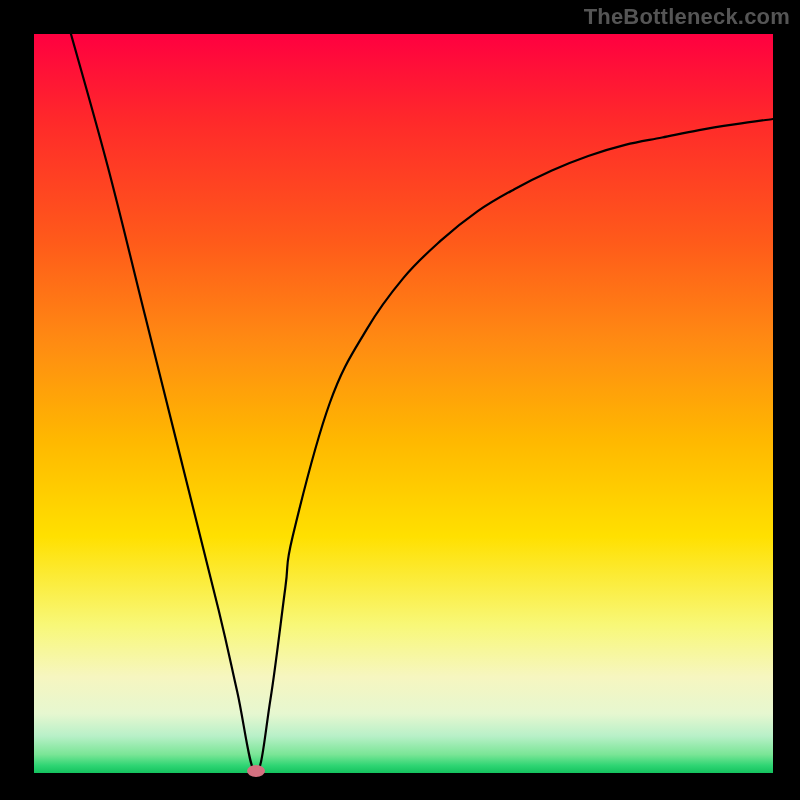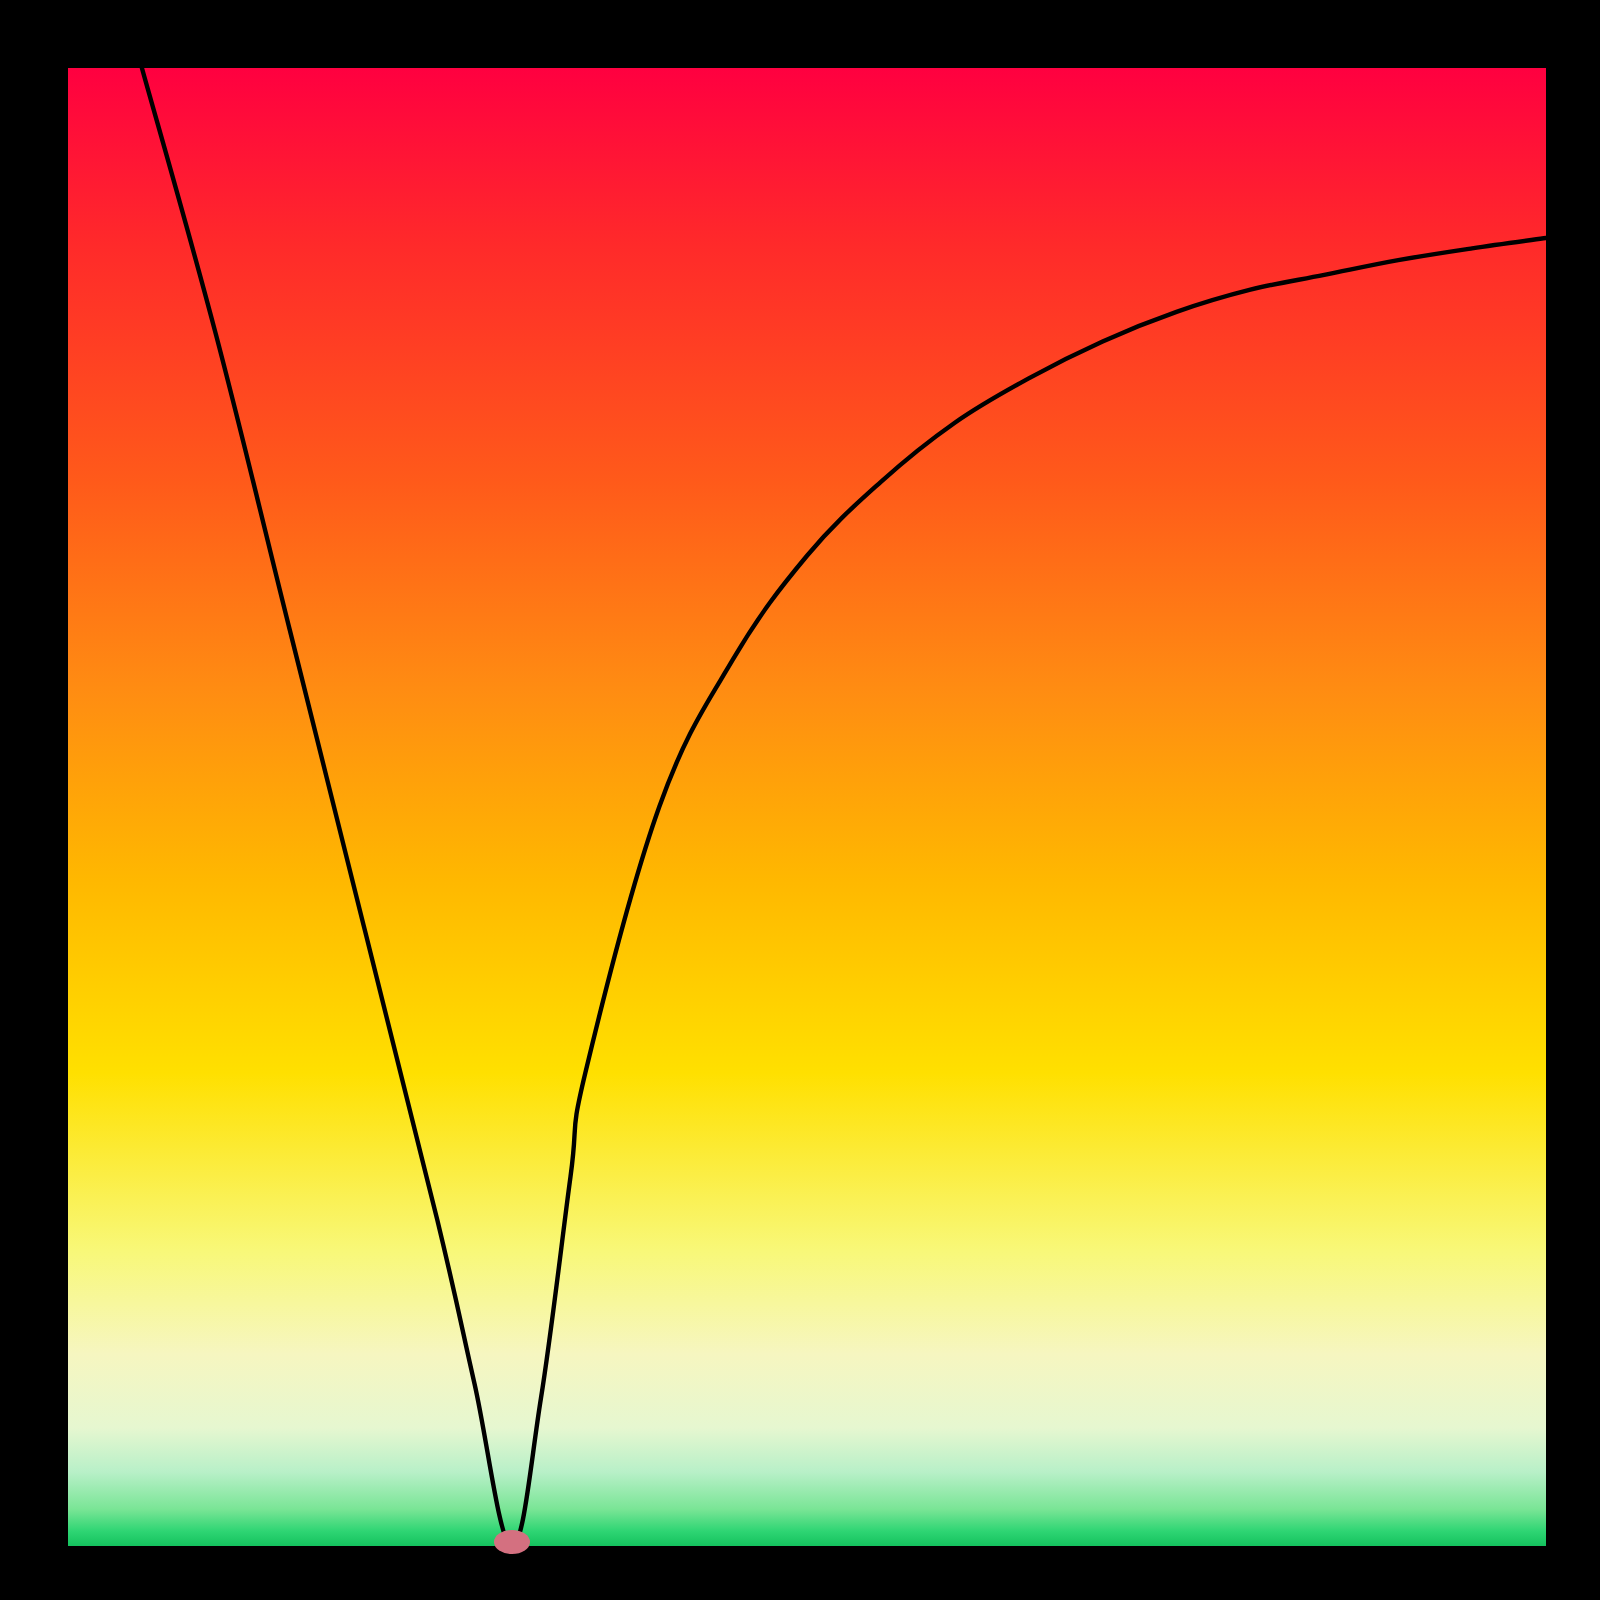--- a/index.html
+++ b/index.html
@@ -62,20 +62,21 @@
     height: 12px;
     background: #d47080;
     border-radius: 50% / 50%;
     transform: translate(-50%, -50%);
   }
 </style>
 </head>
 <body>
 
 <div class="frame">
+  <div class="watermark">TheBottleneck.com</div>
   <div class="plot-bg"></div>
 
   <svg class="plot-svg" viewBox="0 0 739 739" preserveAspectRatio="none">
     <path id="curve-path" fill="none" stroke="#000" stroke-width="2.2" stroke-linejoin="round" stroke-linecap="round" d="M 36.95 0.00 C 43.60 23.94, 60.60 82.47, 73.90 133.02 C 87.20 183.57, 97.55 227.61, 110.85 280.82 C 124.15 334.03, 134.50 375.41, 147.80 428.62 C 161.10 481.83, 174.77 535.18, 184.75 576.42 C 194.73 617.66, 196.57 628.45, 203.23 657.71 C 209.88 686.97, 215.71 737.67, 221.70 739.00 C 227.69 740.33, 231.16 698.36, 236.48 665.10 C 241.80 631.85, 247.27 583.51, 251.26 554.25 C 255.25 524.99, 250.67 535.77, 258.65 502.52 C 266.63 469.26, 282.30 406.75, 295.60 369.50 C 308.90 332.25, 319.25 318.21, 332.55 295.60 C 345.85 272.99, 356.20 259.83, 369.50 243.87 C 382.80 227.91, 393.15 218.89, 406.45 206.92 C 419.75 194.95, 430.10 186.67, 443.40 177.36 C 456.70 168.05, 467.05 162.51, 480.35 155.19 C 493.65 147.87, 504.00 142.70, 517.30 136.72 C 530.60 130.73, 540.95 126.59, 554.25 121.94 C 567.55 117.28, 577.90 114.18, 591.20 110.85 C 604.50 107.52, 614.85 106.12, 628.15 103.46 C 641.45 100.80, 651.80 98.46, 665.10 96.07 C 678.40 93.68, 688.75 92.15, 702.05 90.16 C 715.35 88.16, 732.35 85.92, 739.00 84.99"></path>
   </svg>
 
   <div class="marker" id="min-marker" style="left: 255.7px; top: 771px; background: rgb(212, 112, 128);"></div>
 </div>
 
 </body></html>

